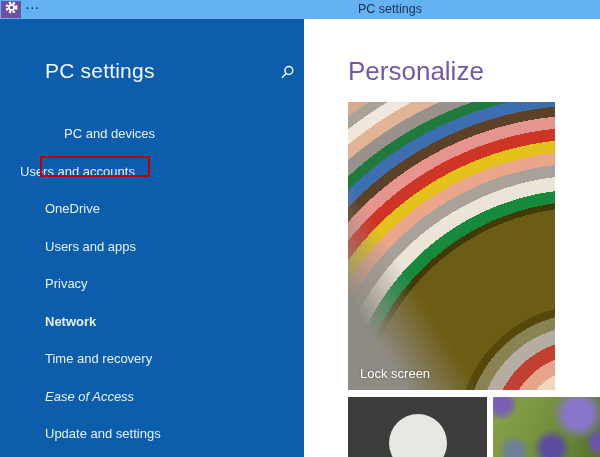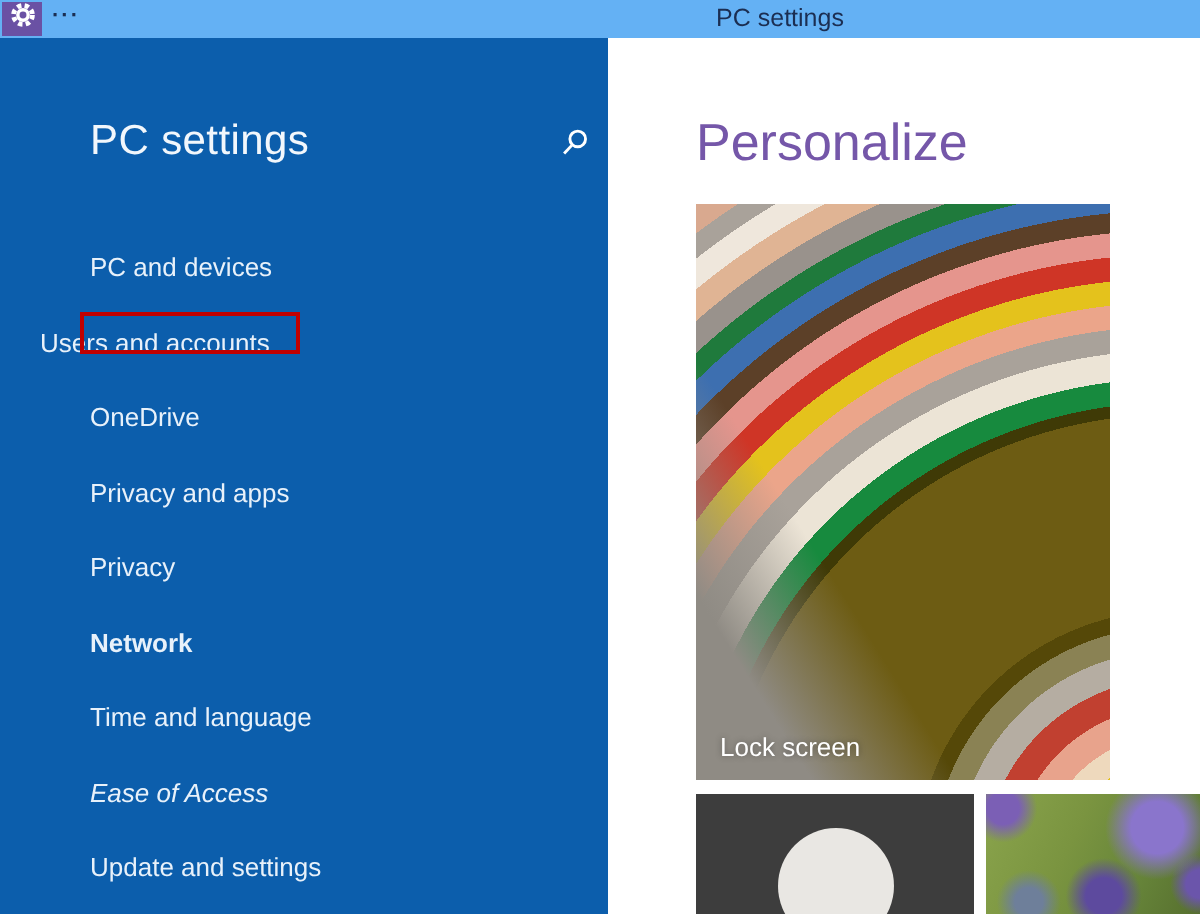--- a/index.html
+++ b/index.html
@@ -116,27 +116,27 @@
   <div class="sidebar-header">PC settings</div>
   <div class="search-btn">
     <span>
       <svg width="17" height="17" viewBox="0 0 20 20">
         <circle cx="11.6" cy="7.6" r="4.6" fill="none" stroke="#ffffff" stroke-width="1.7"></circle>
         <line x1="8.1" y1="11.4" x2="3.6" y2="16.2" stroke="#ffffff" stroke-width="1.7"></line>
       </svg>
     </span>
   </div>
   <div id="nav-container">
-      <div class="nav-item" style="top: 105px;">PC and devices</div>
+      <div class="nav-item" style="top: 105px; margin-left: 19px;">PC and devices</div>
       <div class="nav-item" style="top: 142.5px; padding-left: 20px;">Users and accounts</div>
       <div class="nav-item" style="top: 180px;">OneDrive</div>
-      <div class="nav-item" style="top: 217.5px;">Privacy and apps</div>
+      <div class="nav-item" style="top: 217.5px;">Users and apps</div>
       <div class="nav-item" style="top: 255px;">Privacy</div>
       <div class="nav-item" style="top: 292.5px; font-weight: bold;">Network</div>
-      <div class="nav-item" style="top: 330px;">Time and language</div>
+      <div class="nav-item" style="top: 330px;">Time and recovery</div>
       <div class="nav-item" style="top: 367.5px; font-style: italic;">Ease of Access</div>
       <div class="nav-item" style="top: 405px;">Update and settings</div>
     </div>
   <div class="highlight-box" id="highlight-box" style="top: 137px;"></div>
 </div>
 
 <div class="main-heading">Personalize</div>
 
 <div class="lock-preview">
   <div class="lock-label">Lock screen</div>

